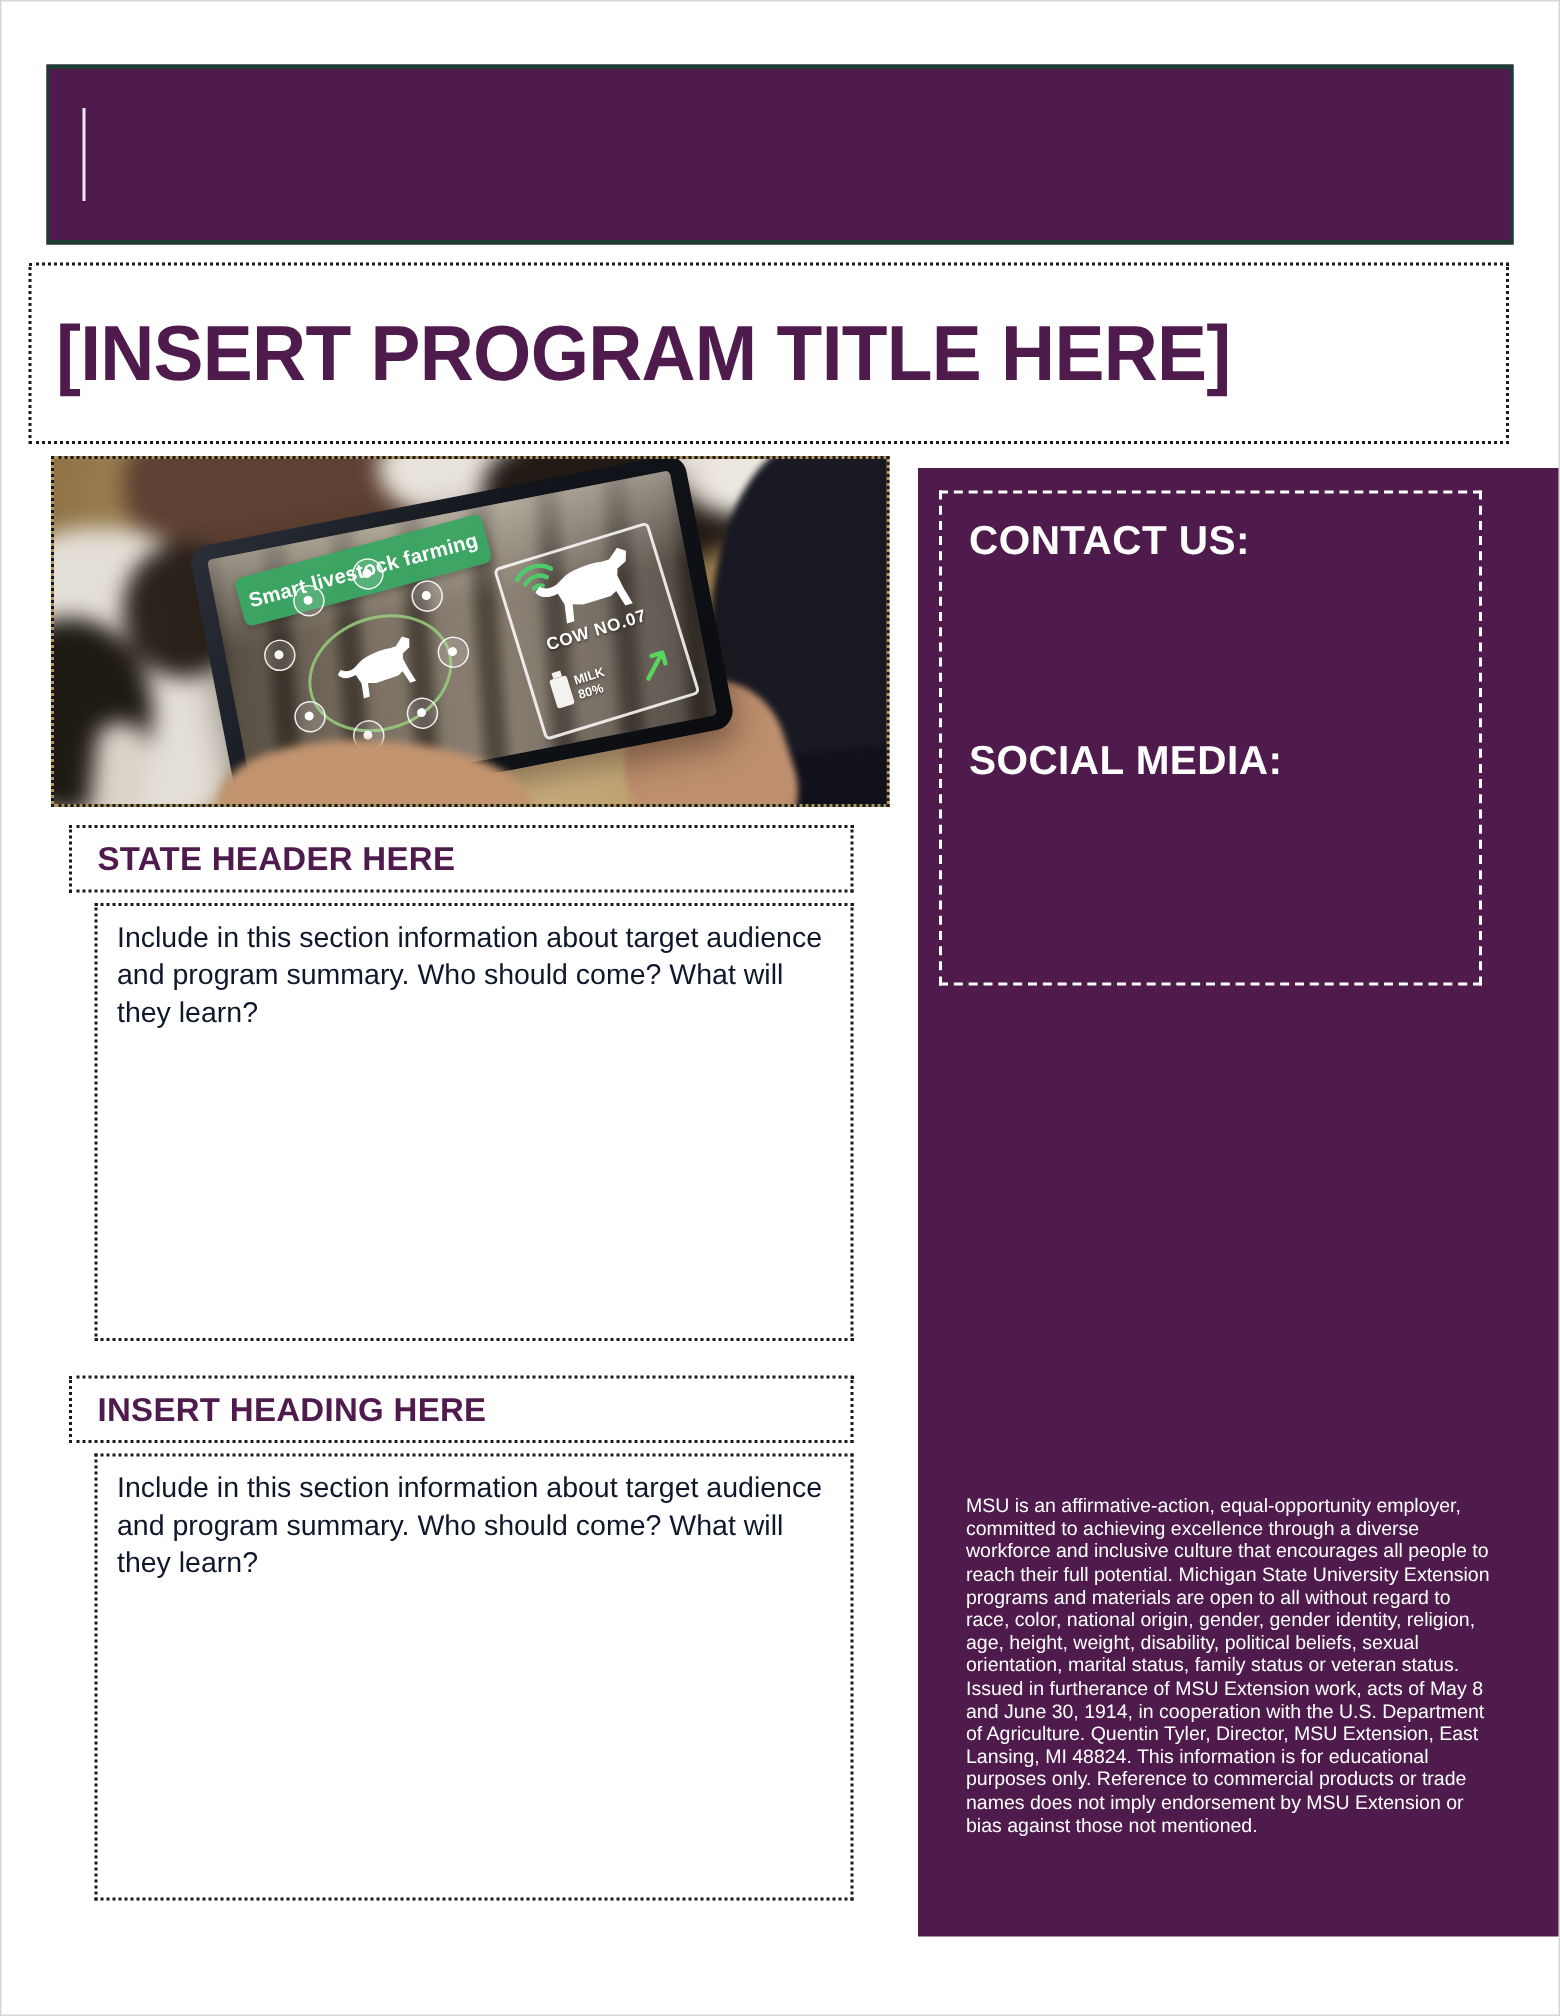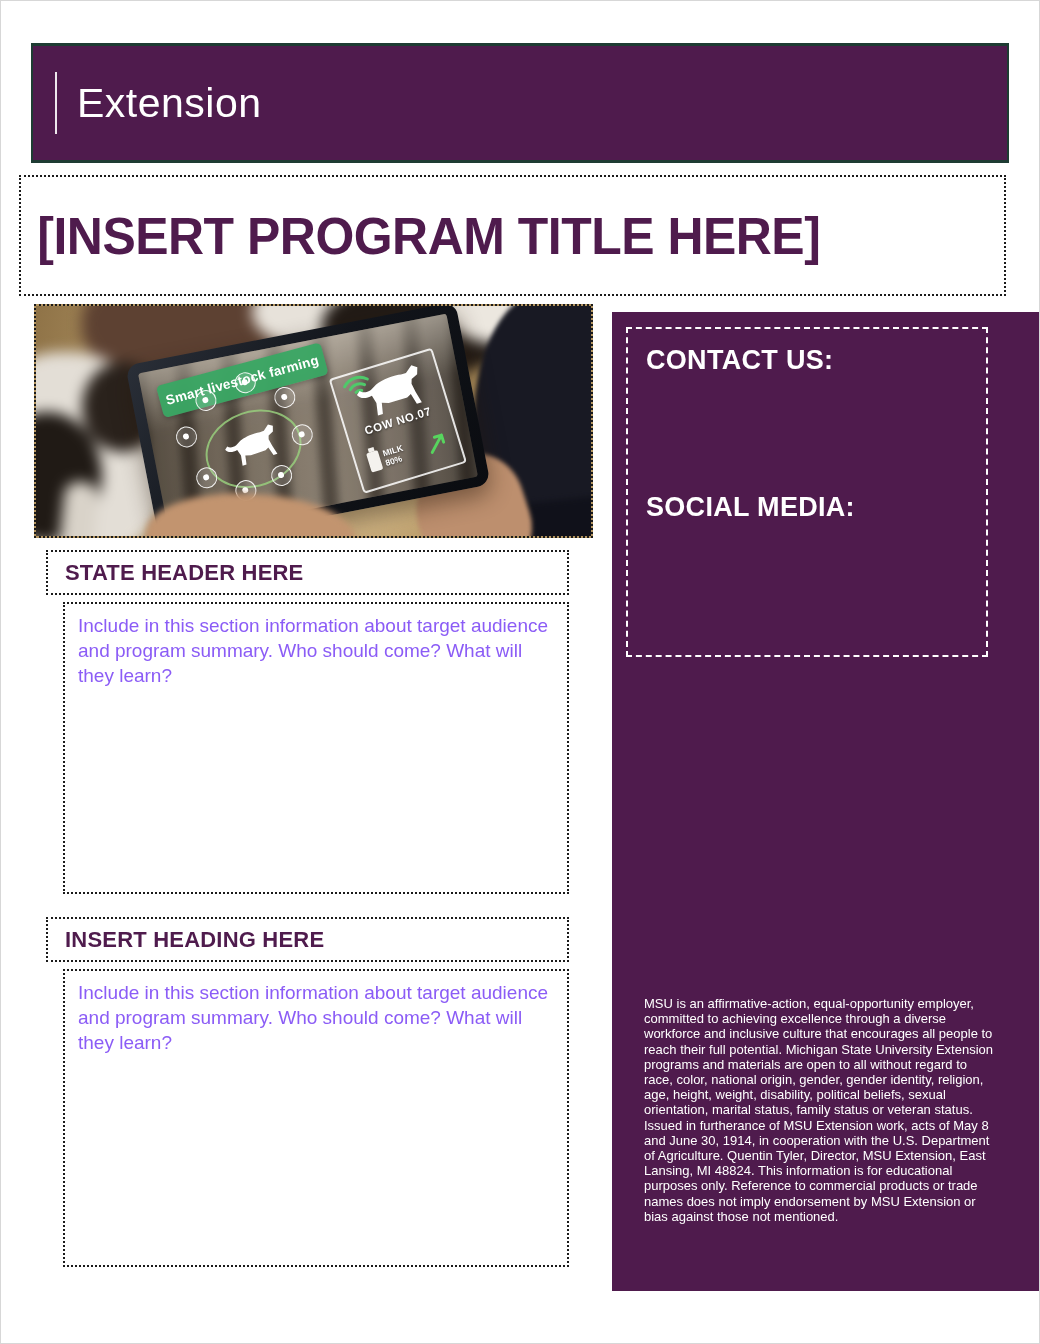--- a/index.html
+++ b/index.html
@@ -137,32 +137,31 @@
     left:45px;width:523px;height:45px;
     border:2px dotted #1a1a1a;box-sizing:border-box;
     display:flex;align-items:center;padding-left:17px;
   }
   .h-box h2{margin:0;color:#4F1B4D;font-size:22px;font-weight:700;letter-spacing:.2px;}
   .hbox-1{top:549px;}
   .hbox-2{top:916px;}
   .b-box{
     left:62px;width:506px;
     border:2px dotted #1a1a1a;box-sizing:border-box;
-    padding:9px 13px;color:#8b5cf6;font-size:19px;line-height:25px;
+    padding:9px 13px;color:#0f172a;font-size:19px;line-height:25px;
   }
   .bbox-1{top:601px;height:292px;}
   .bbox-2{top:968px;height:298px;}
   .b-box p{margin:0;}
 </style>
 </head>
 <body>
 
 <header class="abs banner">
   <div class="banner-divider"></div>
-  <div class="extension-label">Extension</div>
 </header>
 
 <section class="abs title-box">
   <h1>[INSERT PROGRAM TITLE HERE]</h1>
 </section>
 
 <figure class="abs photo" style="margin:0;">
   <div class="hay"></div>
   <div class="blur6">
     <div class="cow-brown"></div>

